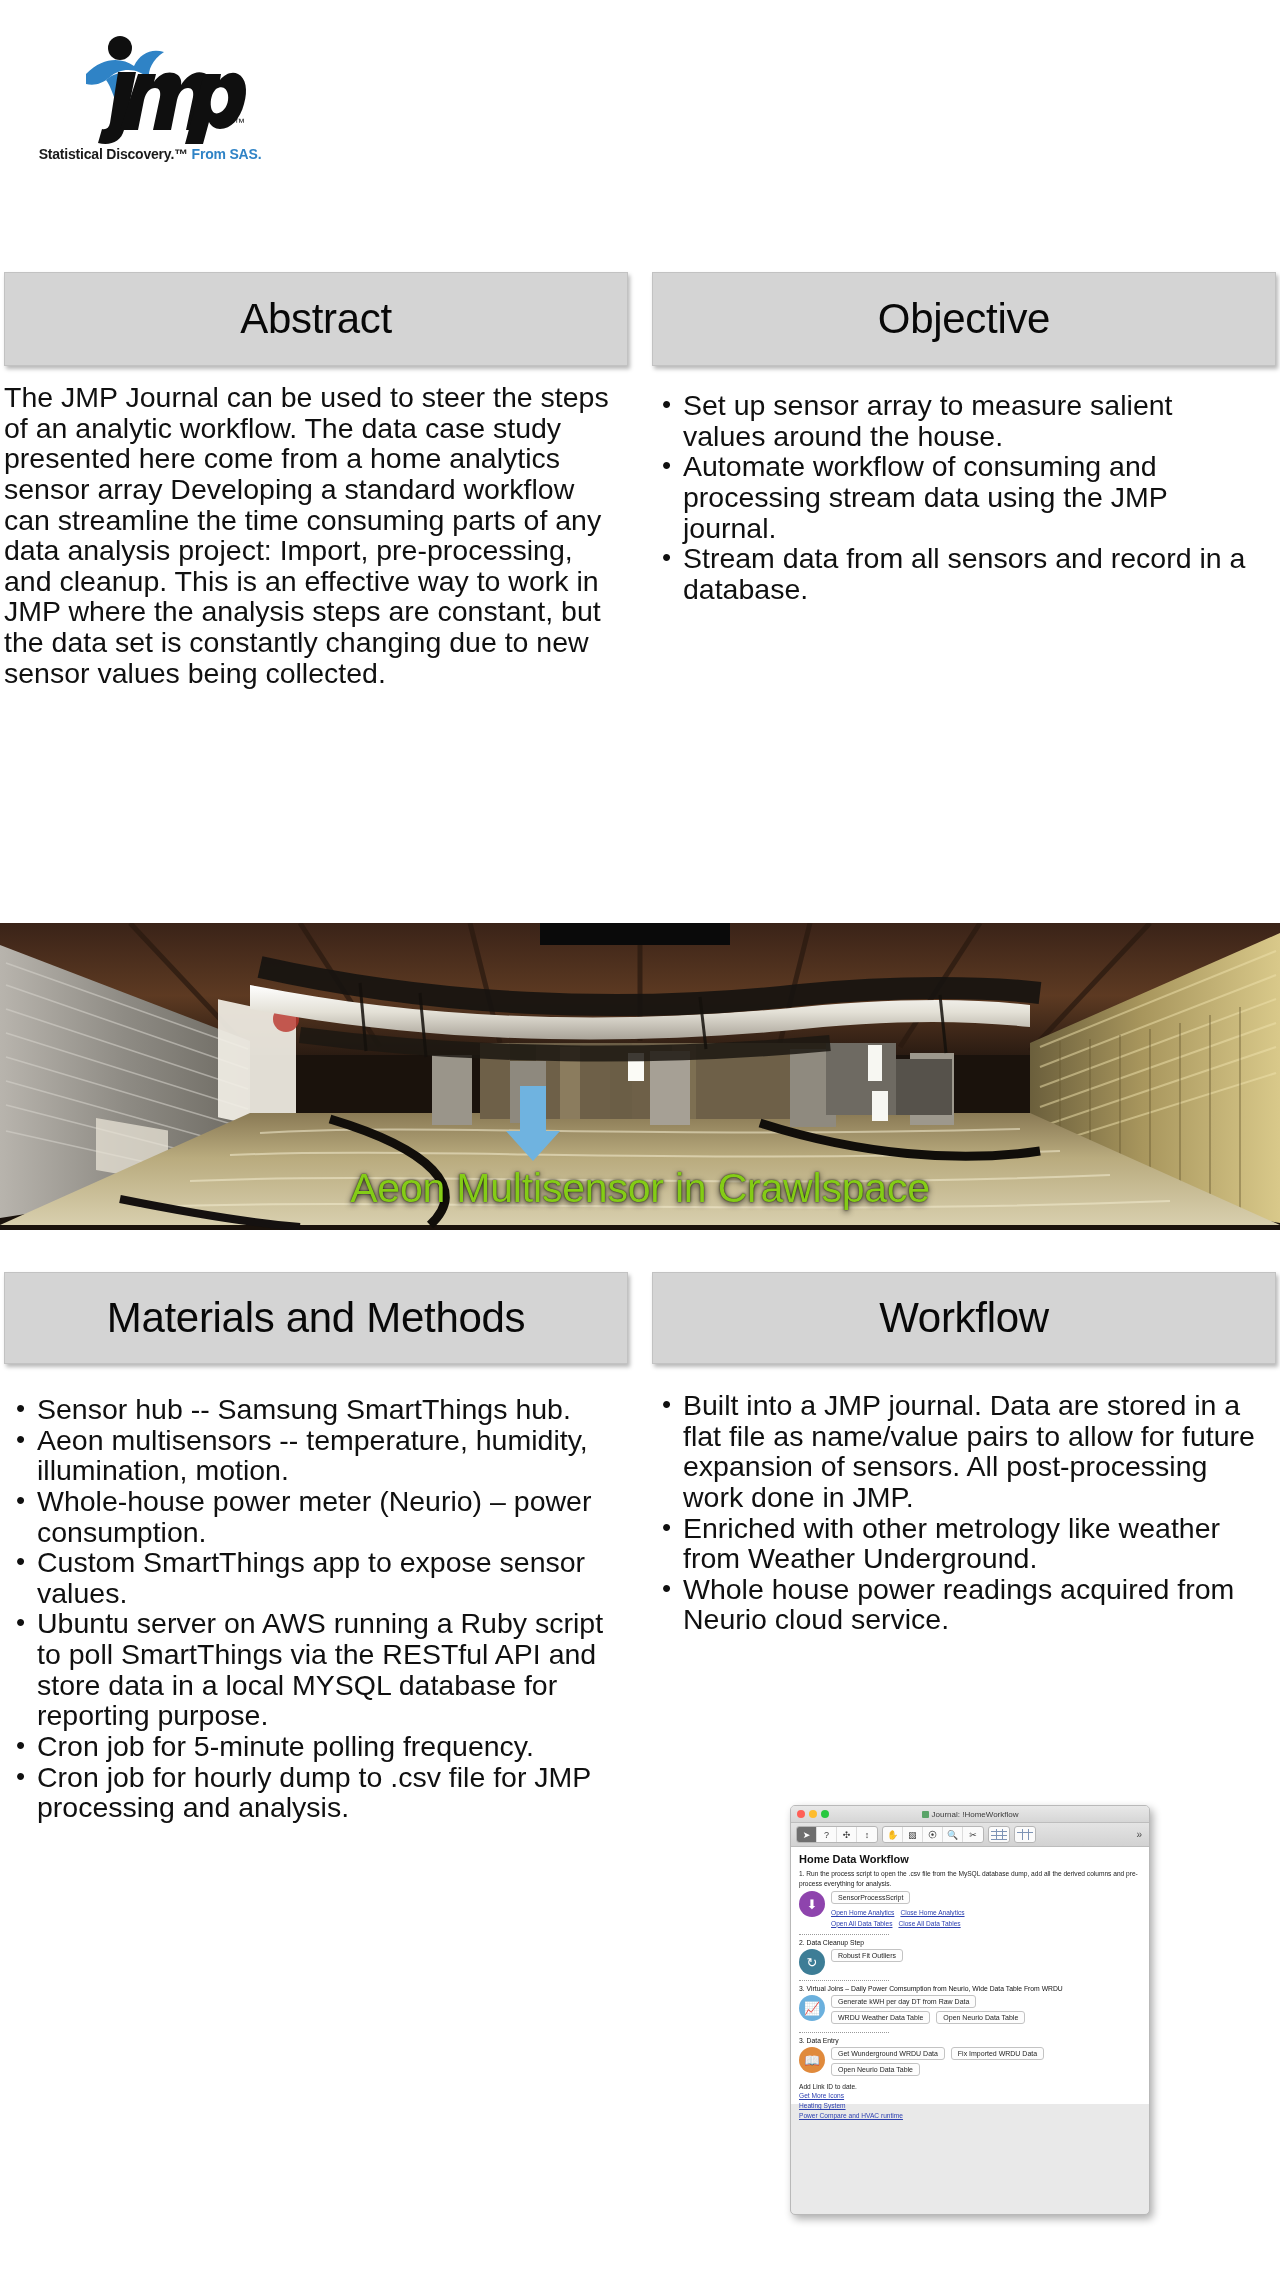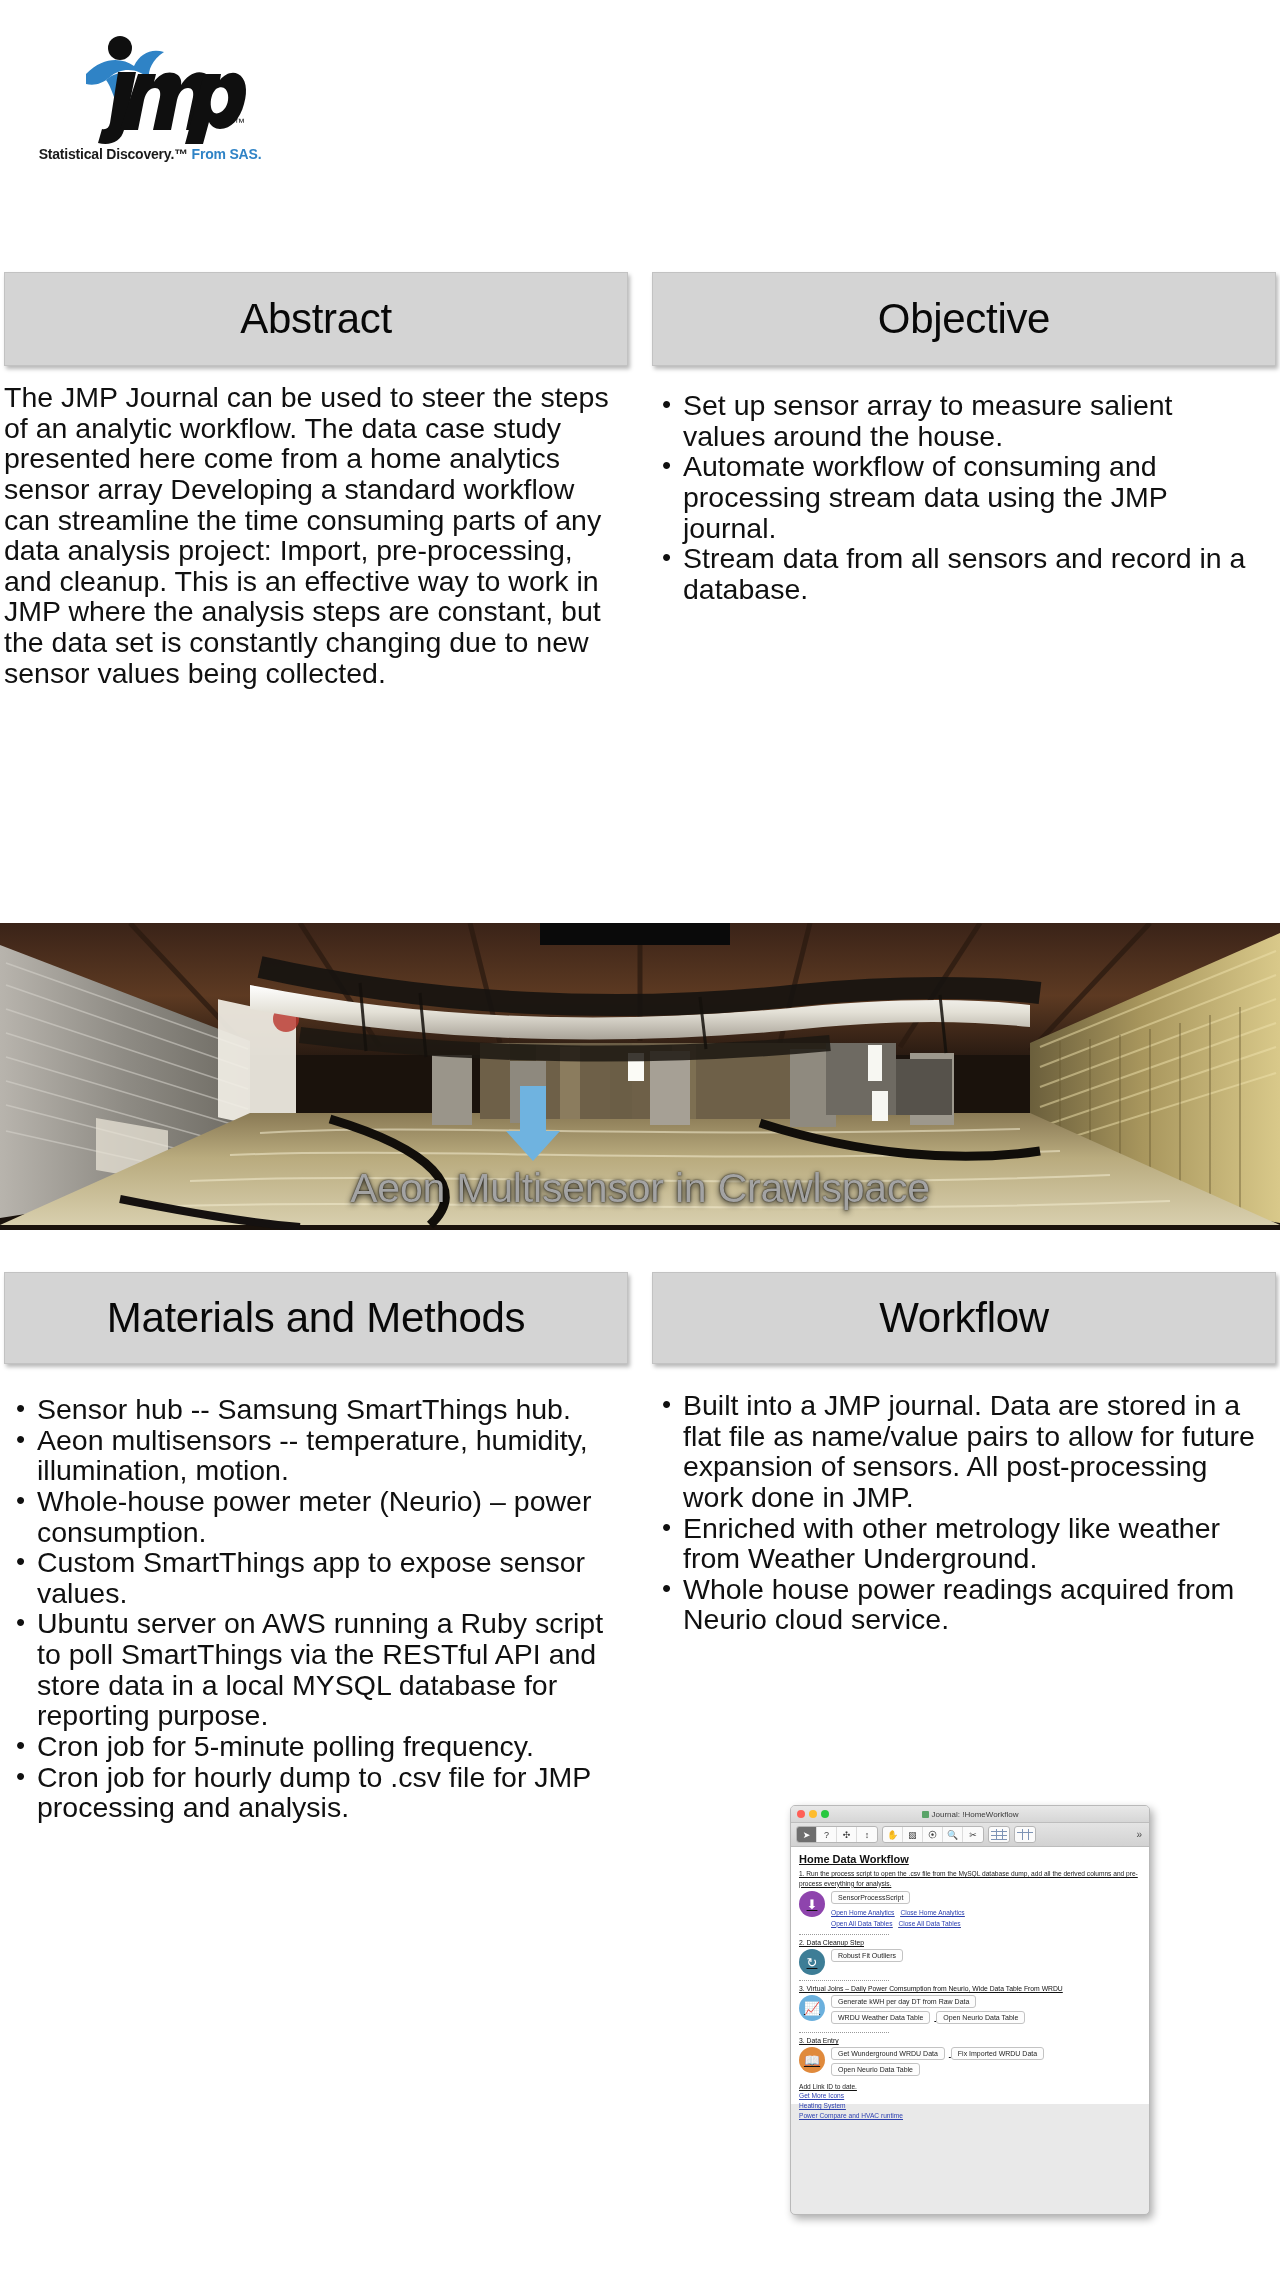--- a/index.html
+++ b/index.html
@@ -123,21 +123,21 @@
     overflow: hidden;
     background: #23170f;
   }
   .photo-canvas { position: absolute; inset: 0; }
   .photo-caption {
     position: absolute;
     left: 0; right: 0;
     bottom: 18px;
     text-align: center;
     font-size: 41px;
-    color: #a3a3a3;
+    color: #84cc16;
     text-shadow: 0 2px 6px rgba(0,0,0,0.85), 0 0 2px rgba(0,0,0,0.9);
     letter-spacing: -0.2px;
   }
 
   
   .journal-shot {
     position: absolute;
     left: 790px;
     top: 1805px;
     width: 360px;
@@ -214,21 +214,20 @@
   }
   .tb-sq .grid-h { position:absolute; left:2px; right:2px; height:1px; background:#7d93b5; }
   .tb-sq .grid-v { position:absolute; top:2px; bottom:2px; width:1px; background:#7d93b5; }
   .tb-chev { margin-left: auto; font-size: 10px; color: #4a4a4a; padding-right: 2px; }
 
   .jw-content {
     background: #ffffff;
     height: 257px;
     padding: 6px 8px 0 8px;
     position: relative;
-    text-decoration: underline;
   }
   .jw-h1 { font-size: 11px; font-weight: bold; color: #111; margin-bottom: 4px; }
   .jw-p { font-size: 6.6px; color: #222; line-height: 1.45; margin-bottom: 3px; }
   .jw-step { font-size: 6.8px; color: #111; margin: 3px 0 3px 0; }
   .jw-sep {
     border-top: 1px dotted #9a9a9a;
     width: 90px;
     margin: 5px 0 4px 0;
     height: 0;
   }

